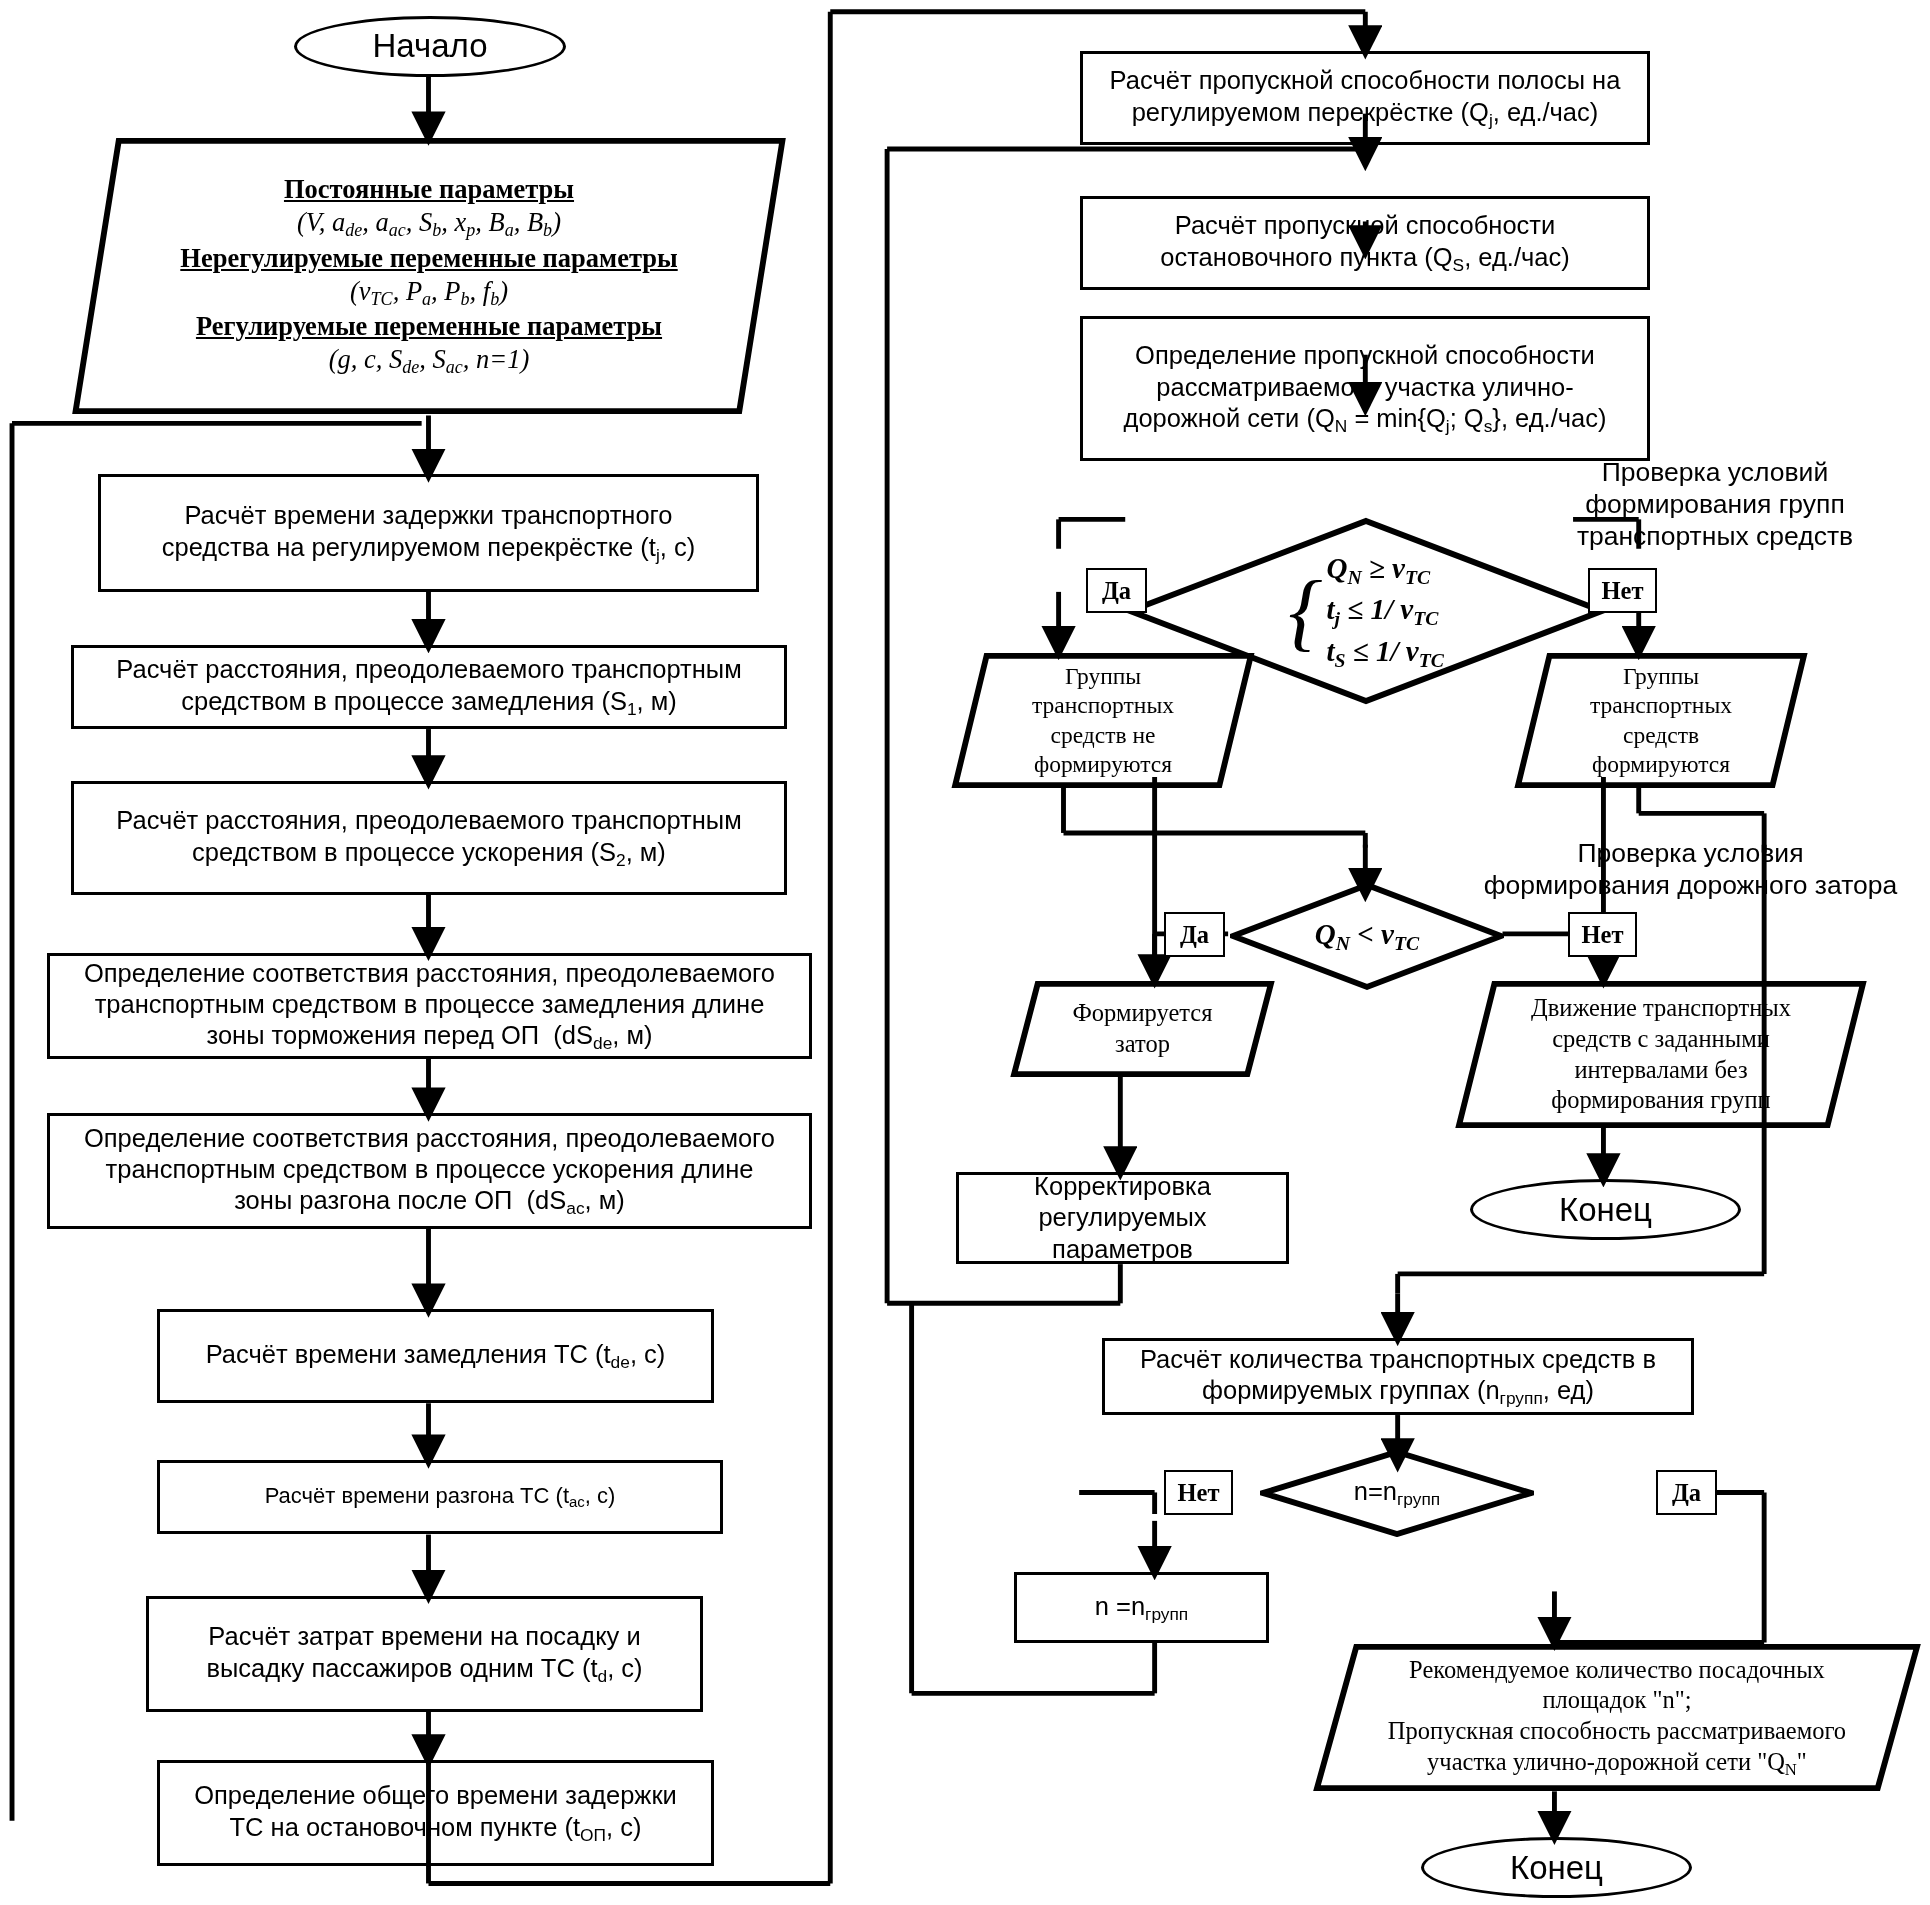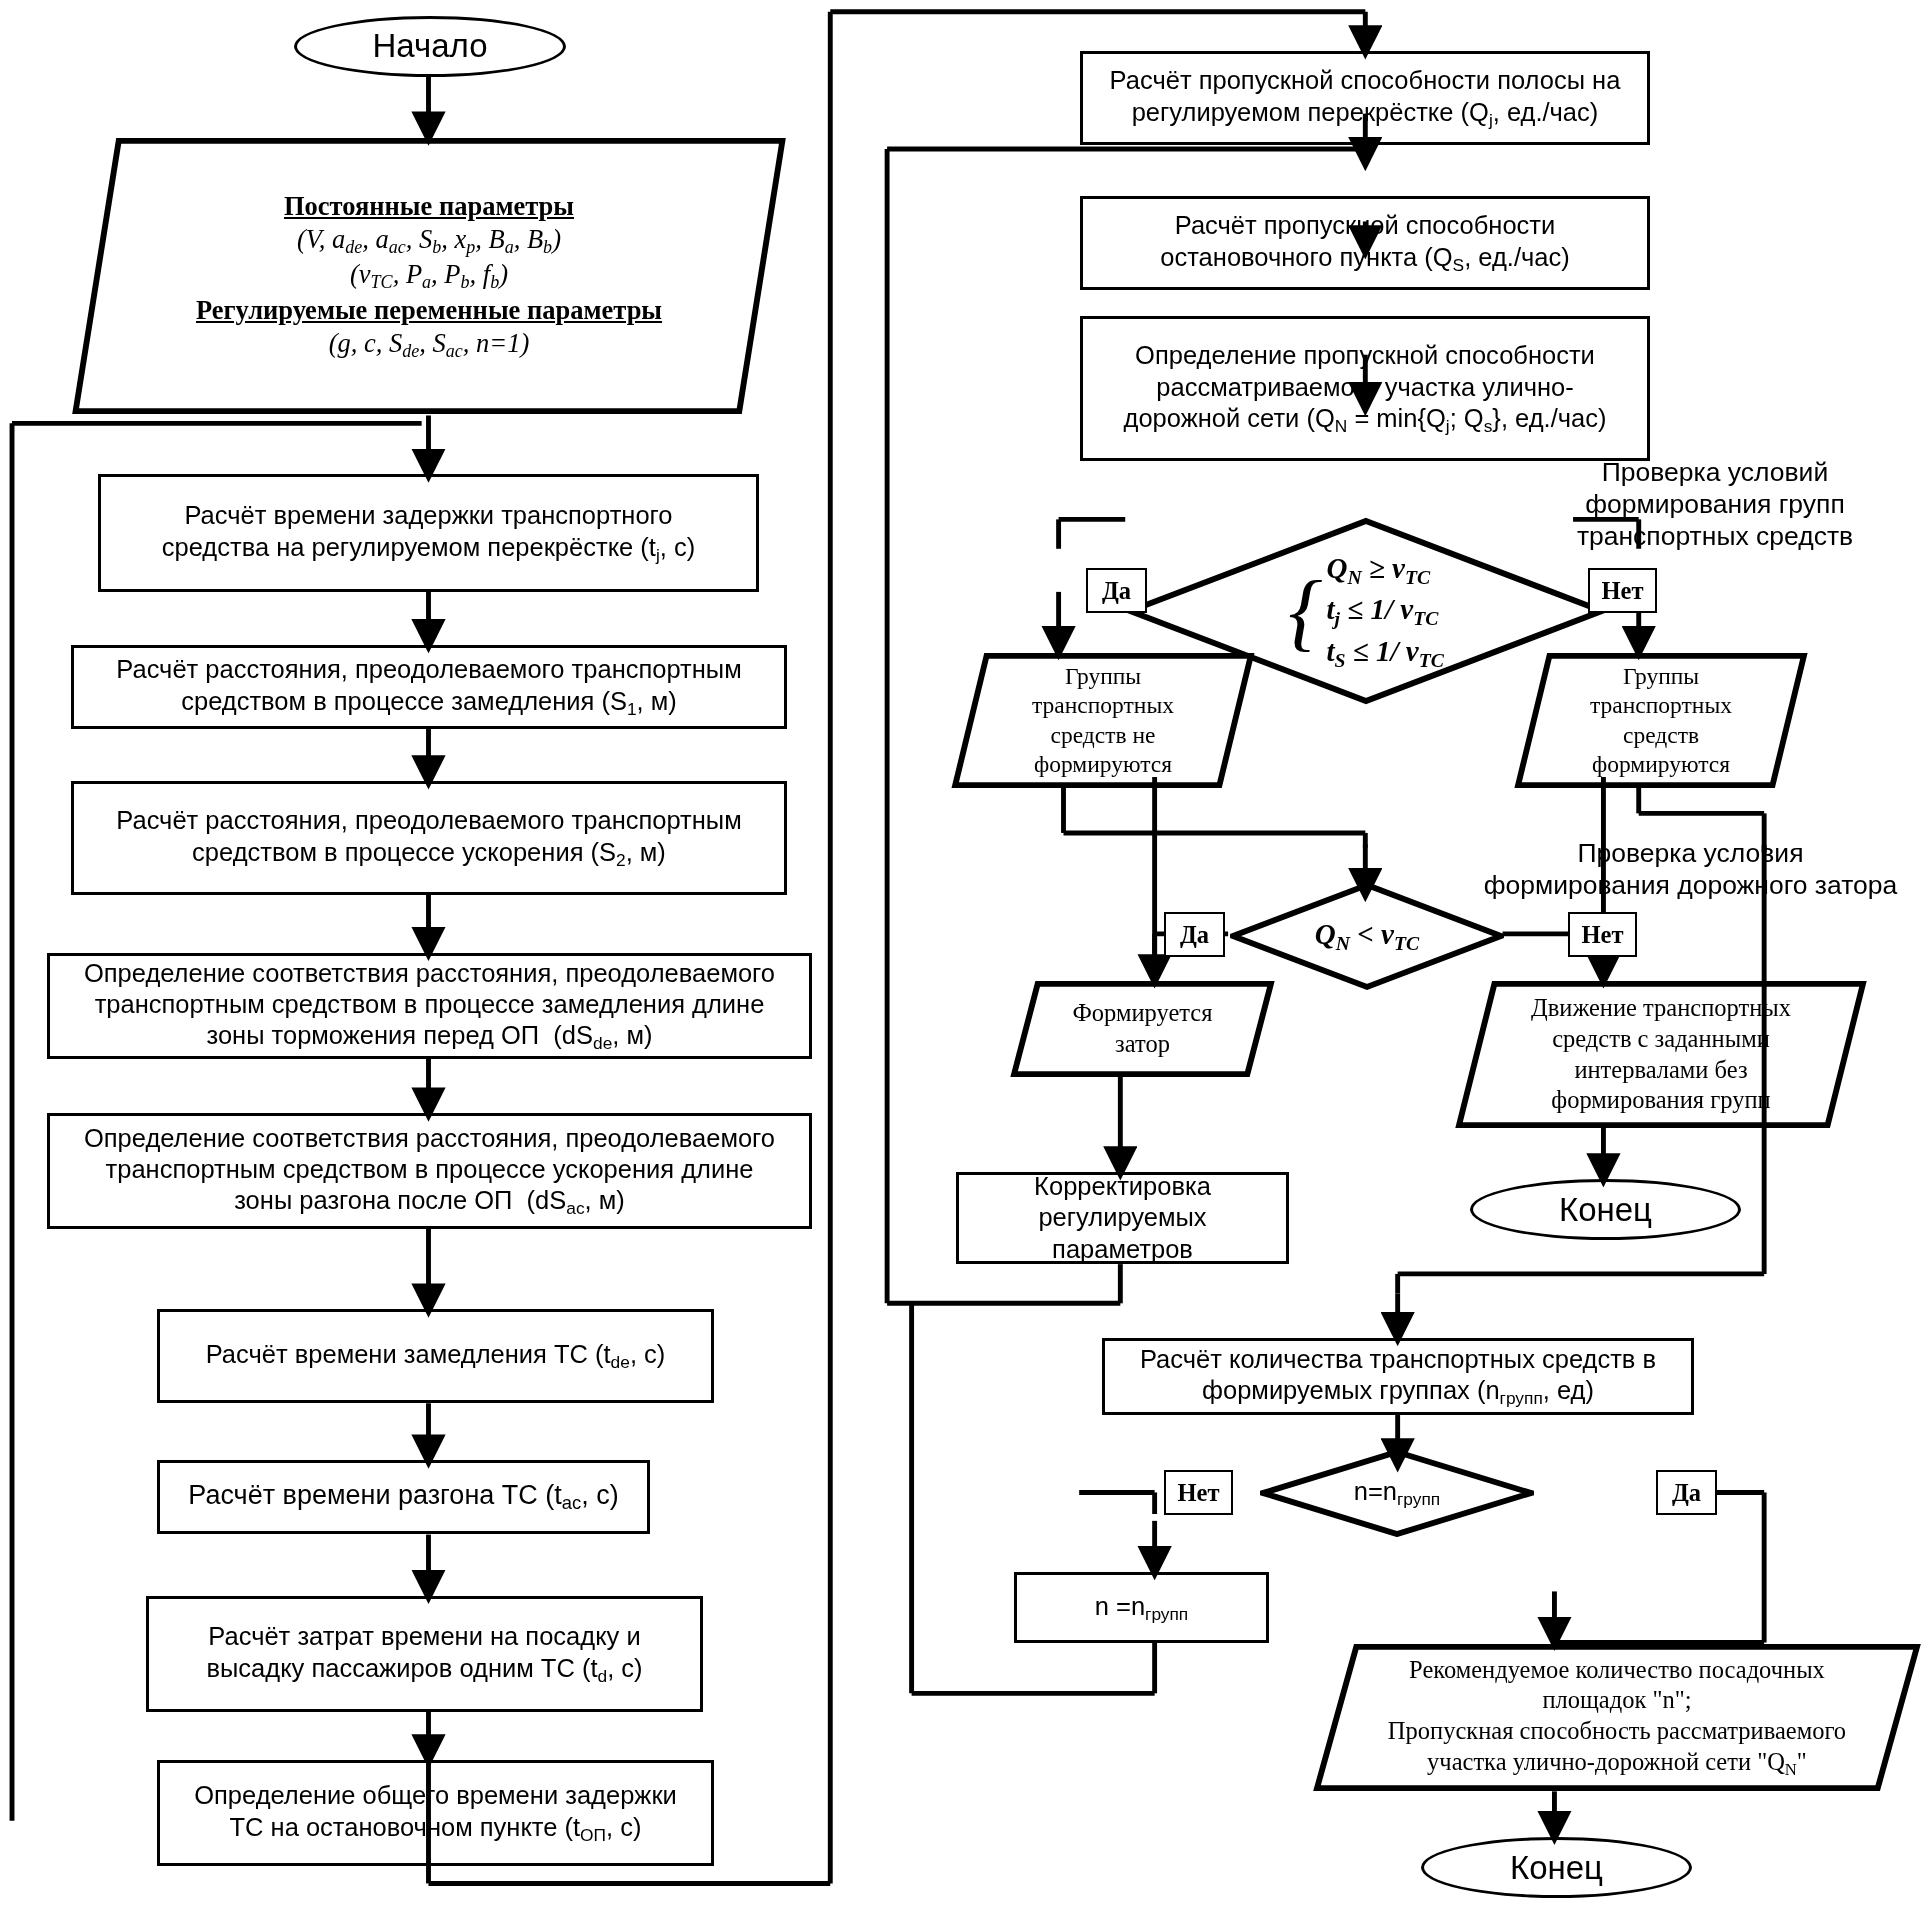--- a/index.html
+++ b/index.html
@@ -146,20 +146,21 @@
   <div class="para-wrap" style="left:71px;top:137px;width:716px;height:278px;">
     <svg width="716" height="278" viewBox="0 0 730 284" xmlns="http://www.w3.org/2000/svg">
       <polygon points="48,4 726,4 682,280 4,280" fill="#fff" stroke="#000" stroke-width="6"></polygon>
     </svg>
     <div class="para-txt" style="font-size:26.5px;">
       <div>
         <div style="text-decoration:underline;font-weight:bold;">Постоянные параметры</div>
         <div class="it">
           (<span class="it">V</span>, <span class="it">a</span><sub class="it">de</sub>, <span class="it">a</span><sub class="it">ac</sub>, <span class="it">S</span><sub class="it">b</sub>, <span class="it">x</span><sub class="it">p</sub>, <span class="it">B</span><sub class="it">a</sub>, <span class="it">B</span><sub class="it">b</sub>)
         </div>
+        <div style="text-decoration:underline;font-weight:bold;">Нерегулируемые переменные параметры</div>
         <div class="it">
           (<span class="it">v</span><sub class="it">TC</sub>, <span class="it">P</span><sub class="it">a</sub>, <span class="it">P</span><sub class="it">b</sub>, <span class="it">f</span><sub class="it">b</sub>)
         </div>
         <div style="text-decoration:underline;font-weight:bold;">Регулируемые переменные параметры</div>
         <div class="it">
           (<span class="it">g</span>, <span class="it">c</span>, <span class="it">S</span><sub class="it">de</sub>, <span class="it">S</span><sub class="it">ac</sub>, <span class="it">n=1</span>)
         </div>
       </div>
     </div>
   </div>
@@ -200,21 +201,21 @@
       <div>зоны разгона после ОП&nbsp; (dS<sub>ac</sub>, м)</div>
     </div>
   </div>
 
   <div class="node proc" style="left:157px;top:1309px;width:557px;height:94px;font-size:25.5px;">
     <div class="txt">
       Расчёт времени замедления ТС (t<sub>de</sub>, с)
     </div>
   </div>
 
-  <div class="node proc" style="left:157px;top:1460px;width:493px;height:74px;font-size:27px;">
+  <div class="node proc" style="left:157px;top:1460px;width:566px;height:74px;font-size:22px;">
     <div class="txt">
       Расчёт времени разгона ТС (t<sub>ac</sub>, с)
     </div>
   </div>
 
   <div class="node proc" style="left:146px;top:1596px;width:557px;height:116px;font-size:25.5px;">
     <div class="txt">
       <div>Расчёт затрат времени на посадку и</div>
       <div>высадку пассажиров одним ТС (t<sub>d</sub>, с)</div>
     </div>

